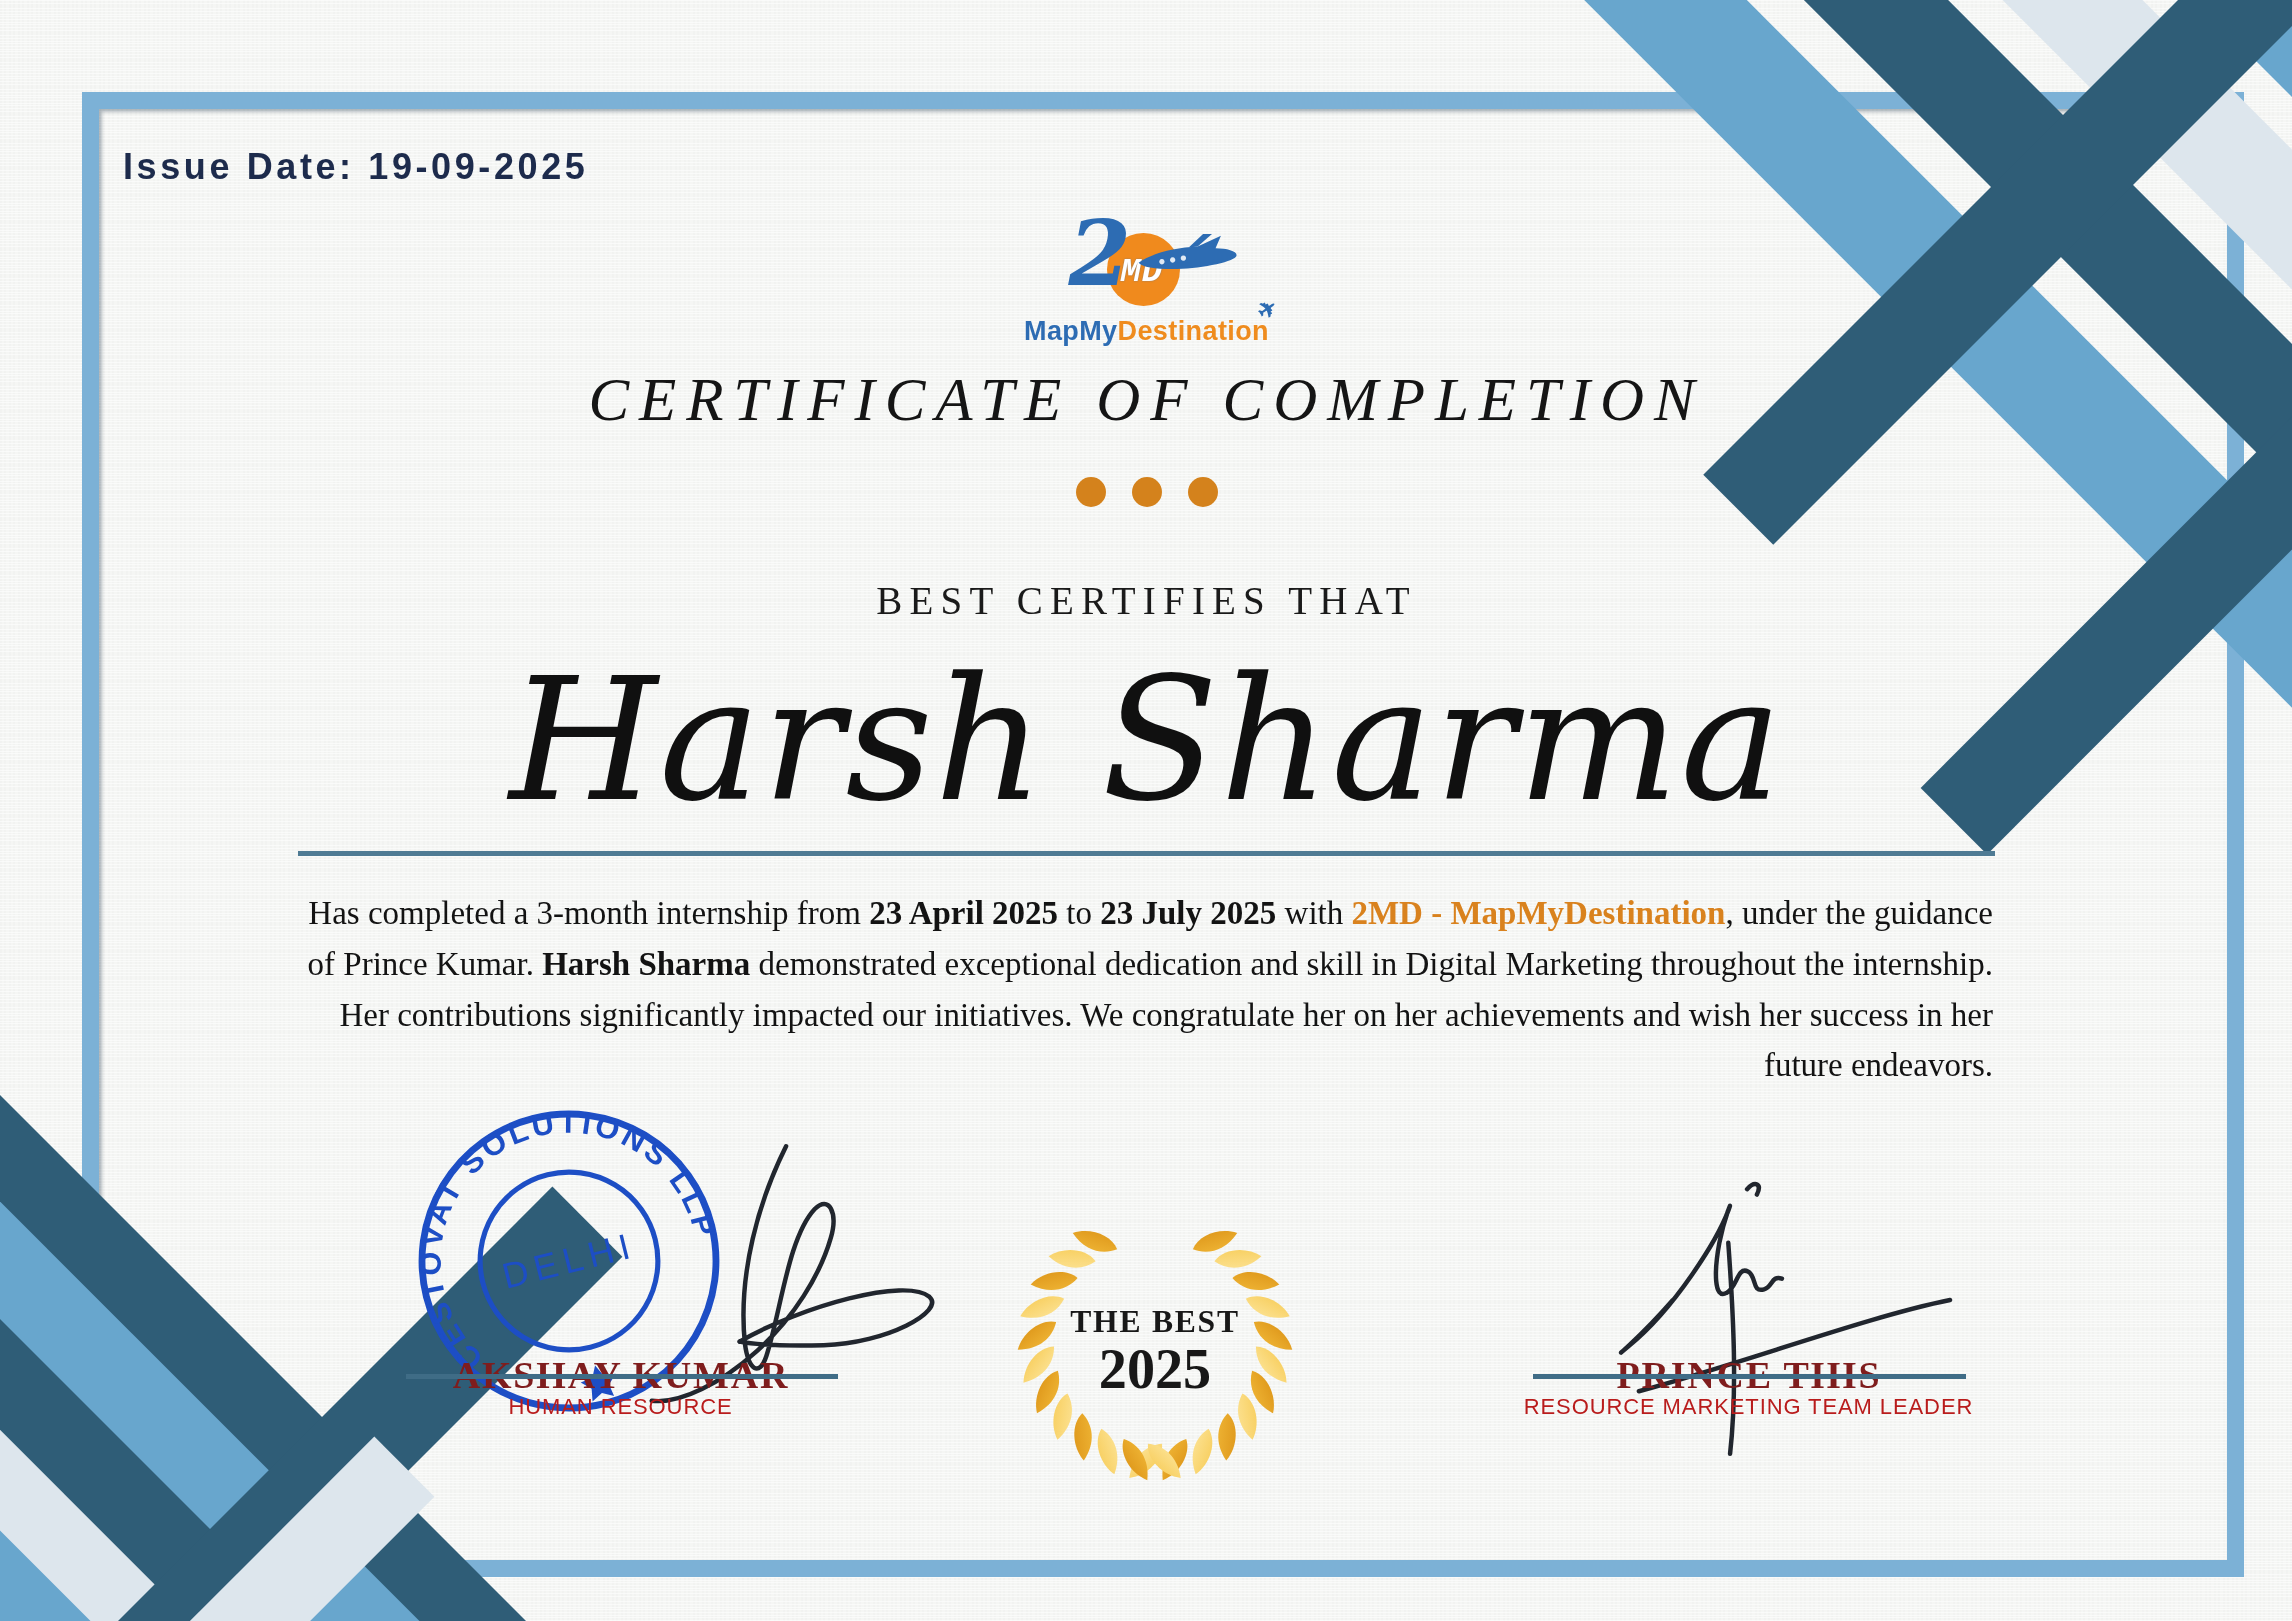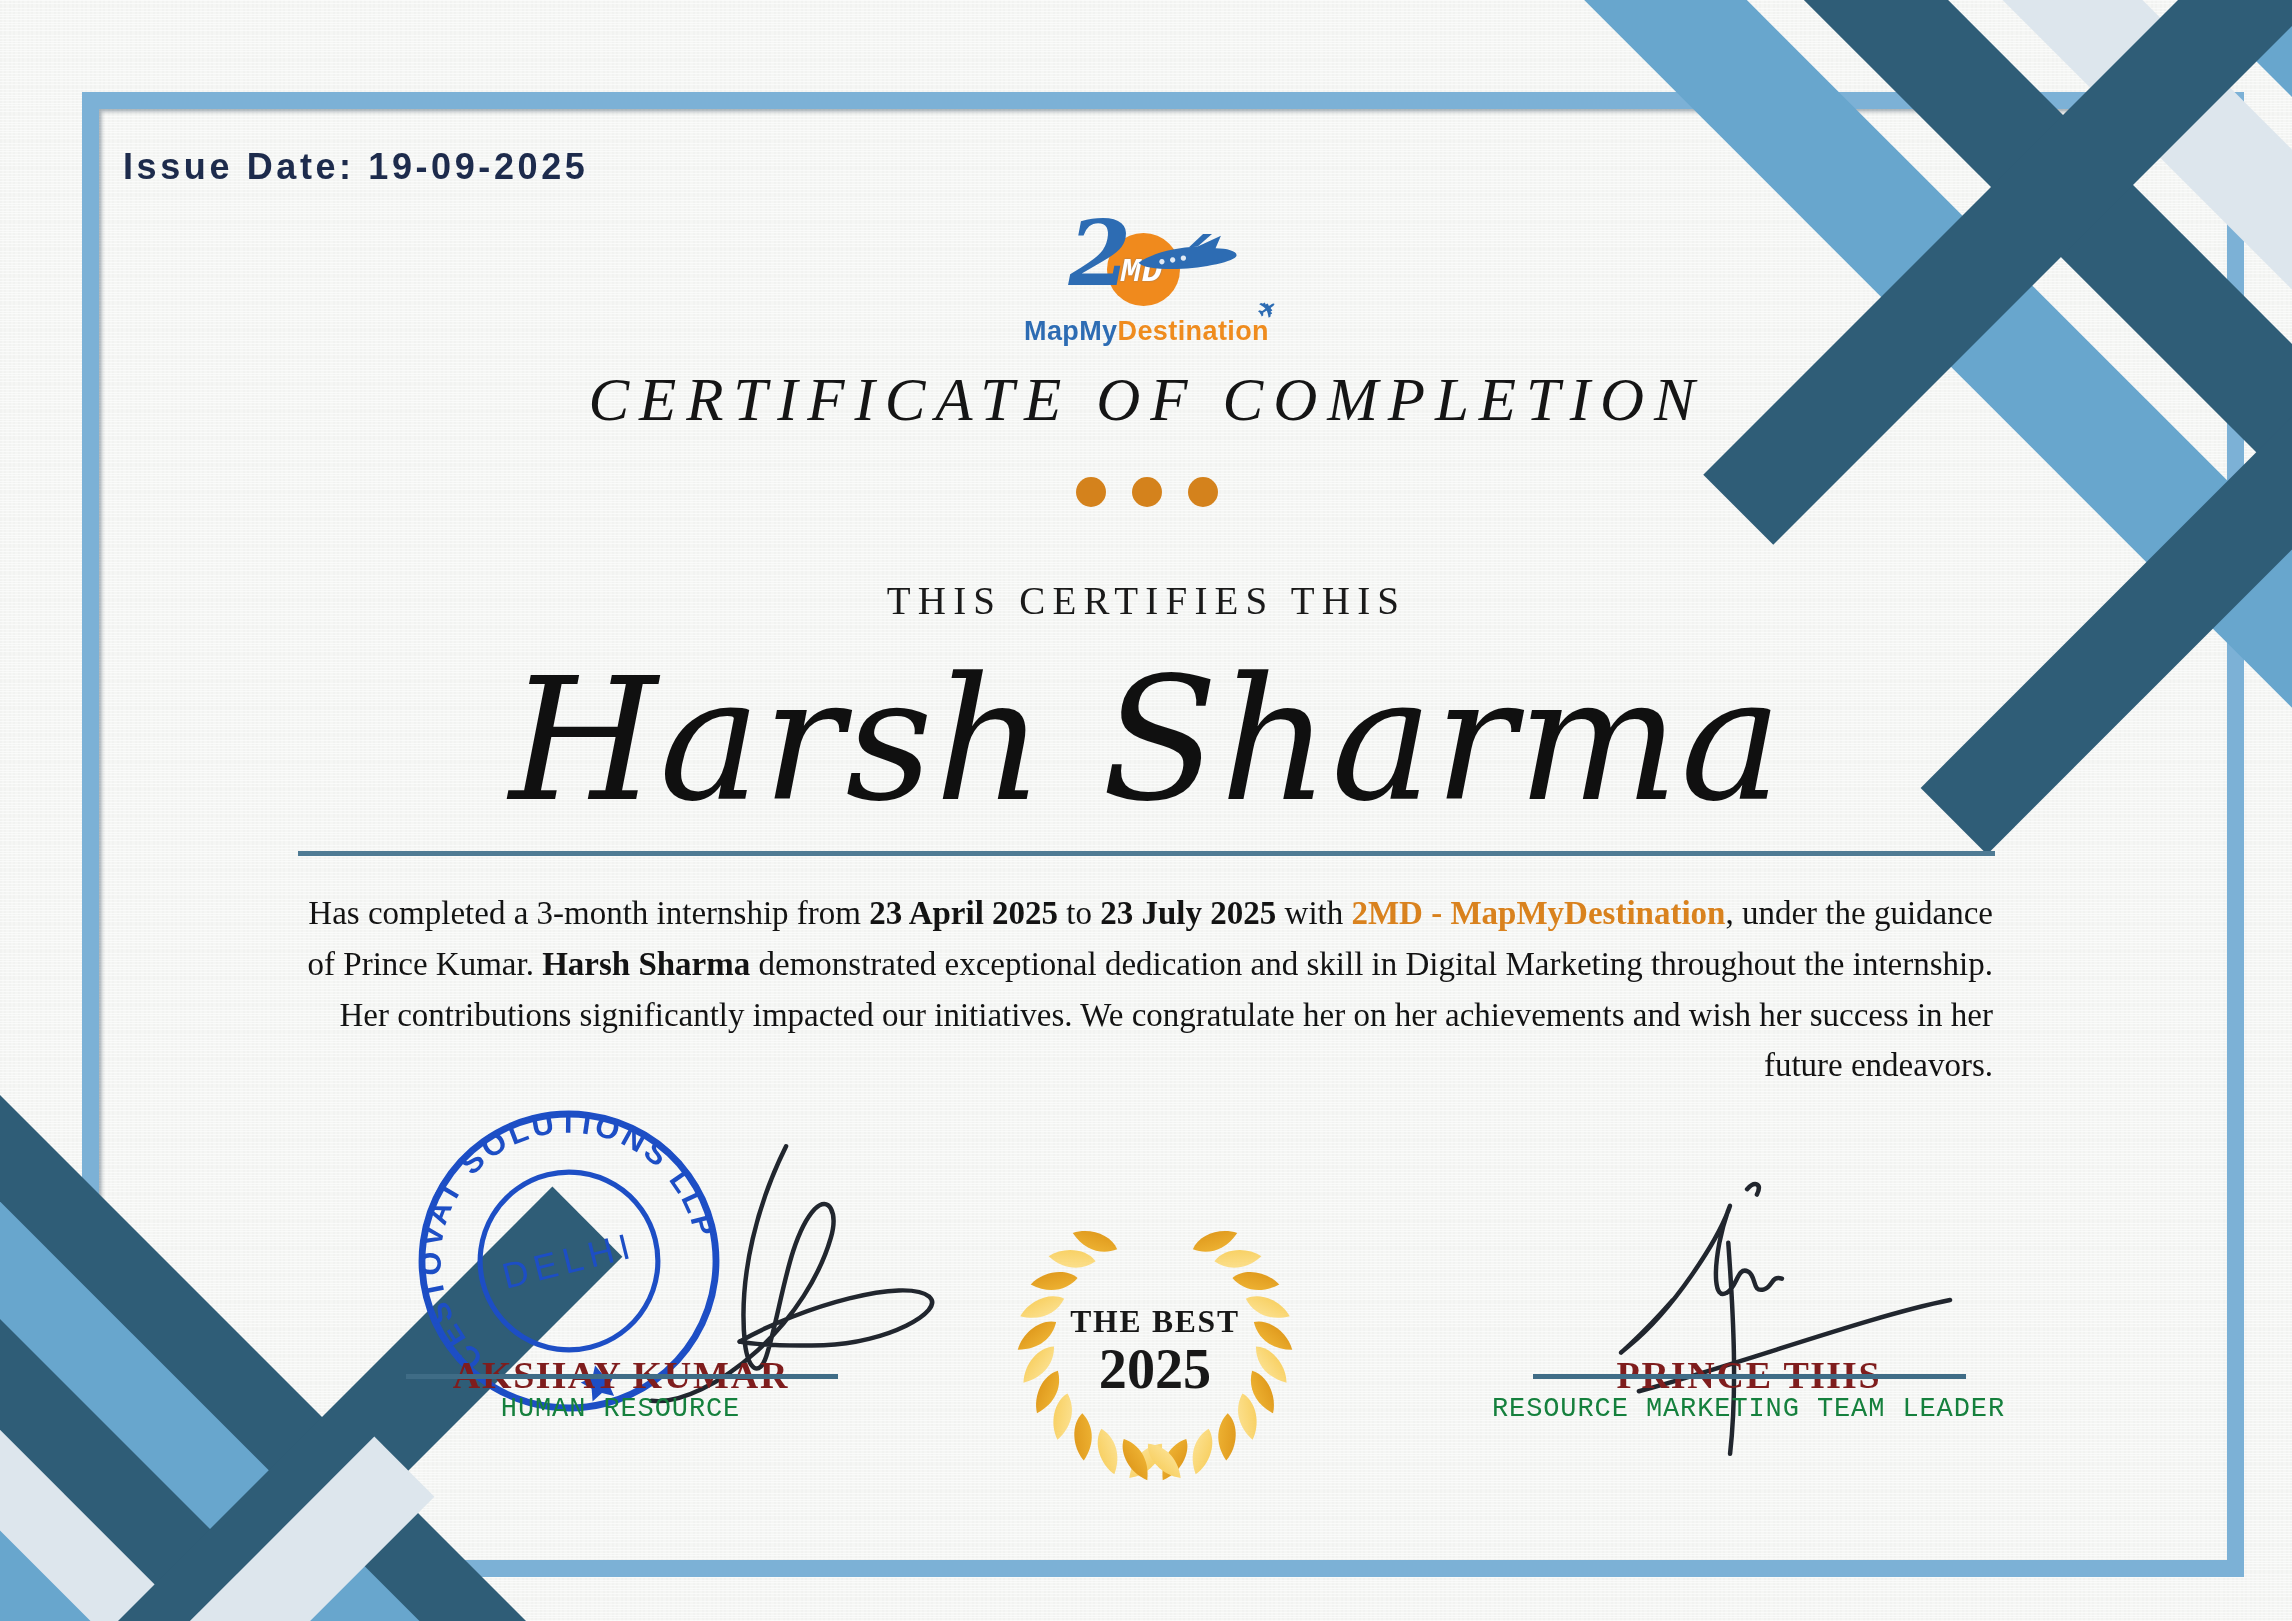--- a/index.html
+++ b/index.html
@@ -91,21 +91,21 @@
   .body-text .orange{color:#d9821e;font-weight:700;}
 
   
   .sig-name{
     position:absolute;width:466px;text-align:center;top:1353px;
     font-family:"Liberation Serif",serif;font-weight:700;font-size:38px;letter-spacing:1.8px;color:#7f1d1d;
   }
   .sig-rule{position:absolute;top:1374px;height:5.4px;background:#3f6c86;}
   .sig-role{
     position:absolute;width:555px;text-align:center;top:1394px;
-    font-size:27px;letter-spacing:0.9px;color:#15803d;font-family:Liberation Mono, monospace;
+    font-size:22px;letter-spacing:0.9px;color:#b91c1c;
   }
   .stamp{position:absolute;left:381px;top:1073px;}
   .sig-svg{position:absolute;}
   .wreath{position:absolute;left:1010px;top:1198px;}
 </style>
 </head>
 <body>
 
 <div class="frame"></div>
 
@@ -149,21 +149,21 @@
   </div>
 
   <div class="title">CERTIFICATE OF COMPLETION</div>
 
   <div class="dots">
     <div class="dot"></div>
     <div class="dot"></div>
     <div class="dot"></div>
   </div>
 
-  <div class="subtitle">THIS CERTIFIES THIS</div>
+  <div class="subtitle">BEST CERTIFIES THAT</div>
 
   <div class="recipient">Harsh Sharma</div>
   <div class="name-rule"></div>
 
   <div class="body-text">
     <span>Has completed a 3-month internship from </span><b>23 April 2025</b><span> to </span><b>23 July 2025</b><span> with </span><span class="orange">2MD - MapMyDestination</span><span>, under the guidance of Prince Kumar. </span><b>Harsh Sharma</b><span> demonstrated exceptional dedication and skill in Digital Marketing throughout the internship. Her contributions significantly impacted our initiatives. We congratulate her on her achievements and wish her success in her future endeavors.</span>
   </div>
 
   <svg class="stamp" width="376" height="376" viewBox="0 0 440 440">
     <g transform="rotate(-14 220 220)" fill="none" stroke="#1d4ec5">

